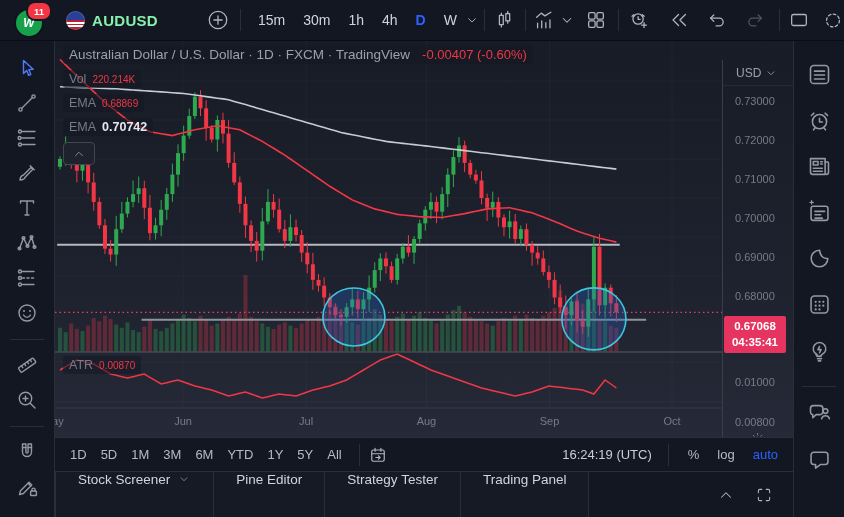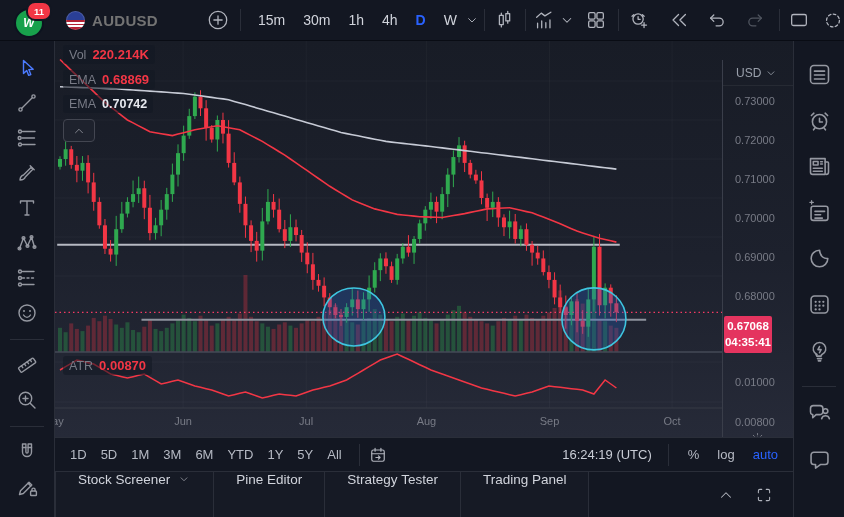--- a/index.html
+++ b/index.html
@@ -10,21 +10,21 @@
   .topbar{position:absolute;left:0;top:0;width:844px;height:40px;background:#131722;border-bottom:1px solid #090c14;
           display:flex;align-items:center;z-index:30;}
   .logo-wrap{position:relative;margin-left:14px;width:30px;height:30px;flex:0 0 auto;}
   .logo{position:absolute;left:0;top:3px;width:26px;height:26px;border-radius:50%;background:#18a14c;border:2px solid #0d1420;
         display:flex;align-items:center;justify-content:center;color:#fff;font-style:italic;font-weight:bold;font-size:12px;}
   .badge{position:absolute;right:-8px;top:-4px;min-width:16px;height:16px;border-radius:9px;background:#f23645;color:#fff;
          font-size:9.5px;font-weight:bold;display:flex;align-items:center;justify-content:center;padding:0 3px;border:2px solid #131722;}
   .flag{width:19px;height:19px;border-radius:50%;margin-left:22px;flex:0 0 auto;overflow:hidden;
         background:linear-gradient(180deg,#2a3f96 0 50%,#b22234 50% 58%,#fff 58% 66%,#b22234 66% 74%,#fff 74% 82%,#b22234 82% 100%);
         box-shadow:inset 0 0 0 1px rgba(255,255,255,.15);}
-  .symbol{color:#737373;font-weight:bold;font-size:15px;letter-spacing:.3px;margin-left:7px;}
+  .symbol{color:#86efac;font-weight:bold;font-size:15px;letter-spacing:.3px;margin-left:7px;}
   .tbtn{color:#b2b5be;width:28px;height:28px;display:flex;align-items:center;justify-content:center;flex:0 0 auto;cursor:pointer;}
   .tbtn .icn{width:22px;height:22px;}
   .tbtn.dim{color:#50555f;}
   .vsep{width:1px;height:22px;background:#2a2e39;flex:0 0 auto;}
   .tf{display:flex;align-items:flex-end;gap:4px;}
   .tf .tf-item{color:#d1d4dc;font-size:14px;padding:3px 7px;border-radius:4px;cursor:pointer;}
   .tf .tf-item.active{color:#2962ff;font-weight:bold;}
   .tf-caret{color:#b2b5be;width:16px;}
   
   .rail-left{position:absolute;left:0;top:40px;width:55px;height:477px;background:#131722;border-right:1px solid #2a2e39;
@@ -40,32 +40,32 @@
   .rail-div{width:34px;height:1px;background:#2a2e39;margin:8px 0;flex:0 0 auto;}
   
   .chart-widget{position:absolute;left:55px;top:40px;width:738px;height:397px;
                 background:linear-gradient(180deg,#181c26 0%,#1d212d 55%,#262a38 100%);z-index:5;}
   .chart-svg-wrap{position:absolute;left:0;top:0;width:667px;height:397px;}
   .axis-col{position:absolute;left:667px;top:0;width:71px;height:397px;border-left:1px solid #3a3e4a;box-sizing:border-box;margin-top:20px;}
   .axis-head{position:absolute;left:0;top:0;width:100%;height:26px;display:flex;align-items:center;color:#9aa0ab;font-size:12px;
              padding-left:13px;box-sizing:border-box;border-bottom:1px solid rgba(255,255,255,.06);cursor:pointer;}
   .axis-head .icn{width:14px;height:14px;margin-left:3px;}
   .tick{position:absolute;left:12px;color:#787b86;font-size:11px;}
-  .price-label{position:absolute;left:1px;width:48px;background:#e4345f;border-radius:2px;color:#fff;text-align:center;
+  .price-label{position:absolute;left:1px;width:62px;background:#e4345f;border-radius:2px;color:#fff;text-align:center;
                font-size:11.5px;font-weight:bold;line-height:1.35;padding:3px 0;}
   .axis-gear{position:absolute;left:26px;top:371px;color:#787b86;}
   .axis-gear .icn{width:17px;height:17px;}
   
   .legend{position:absolute;left:8px;top:5px;z-index:10;font-size:13px;}
   .legend-row{display:flex;align-items:center;margin-bottom:6px;}
   .legend-pill{background:rgba(19,23,34,.55);border-radius:3px;padding:2px 6px;display:inline-flex;gap:6px;align-items:center;cursor:pointer;}
   .l-title{color:#9ba1ac;font-size:13.5px;}
   .l-change{color:#f23645;font-size:13px;margin-left:6px;}
   .l-key{color:#787b86;font-size:12.5px;}
-  .l-red{color:#f23645;font-size:13px;font-weight:bold;}
+  .l-red{color:#f23645;font-size:10px;font-weight:normal;}
   .l-white{color:#e6e8ee;font-size:12.5px;font-weight:bold;}
   .collapse-btn{margin-top:3px;width:30px;height:21px;background:#1e222d;border:1px solid #434651;border-radius:4px;
                 display:flex;align-items:center;justify-content:center;color:#9598a1;cursor:pointer;}
   .collapse-btn .icn{width:14px;height:14px;}
   .atr-legend{position:absolute;left:8px;top:316px;z-index:10;}
   
   .range-bar{position:absolute;left:55px;top:437px;width:738px;height:35px;background:#131722;border-top:1px solid #2a2e39;
              border-bottom:1px solid #2a2e39;display:flex;align-items:center;box-sizing:border-box;font-size:13px;z-index:25;}
   .rb-item{color:#b6bac4;padding:3px 7px;cursor:pointer;}
   .rb-icon{color:#b2b5be;margin-left:8px;cursor:pointer;}
@@ -675,20 +675,26 @@
           <text x="251.15599999999998" y="385" text-anchor="middle" font-size="11" fill="#787b86">Jul</text>
           <text x="371.42400000000004" y="385" text-anchor="middle" font-size="11" fill="#787b86">Aug</text>
           <text x="494.50199999999995" y="385" text-anchor="middle" font-size="11" fill="#787b86">Sep</text>
           <text x="617.018" y="385" text-anchor="middle" font-size="11" fill="#787b86">Oct</text>
         </svg>
     </div>
 
     <div class="legend">
       <div class="legend-row">
         <span class="legend-pill">
+          <span class="l-title">Australian Dollar / U.S. Dollar · 1D · FXCM · TradingView</span>
+          <span class="l-change">-0.00407 (-0.60%)</span>
+        </span>
+      </div>
+      <div class="legend-row">
+        <span class="legend-pill">
           <span class="l-key">Vol</span>
           <span class="l-red">220.214K</span>
         </span>
       </div>
       <div class="legend-row">
         <span class="legend-pill">
           <span class="l-key">EMA</span>
           <span class="l-red">0.68869</span>
         </span>
       </div>

